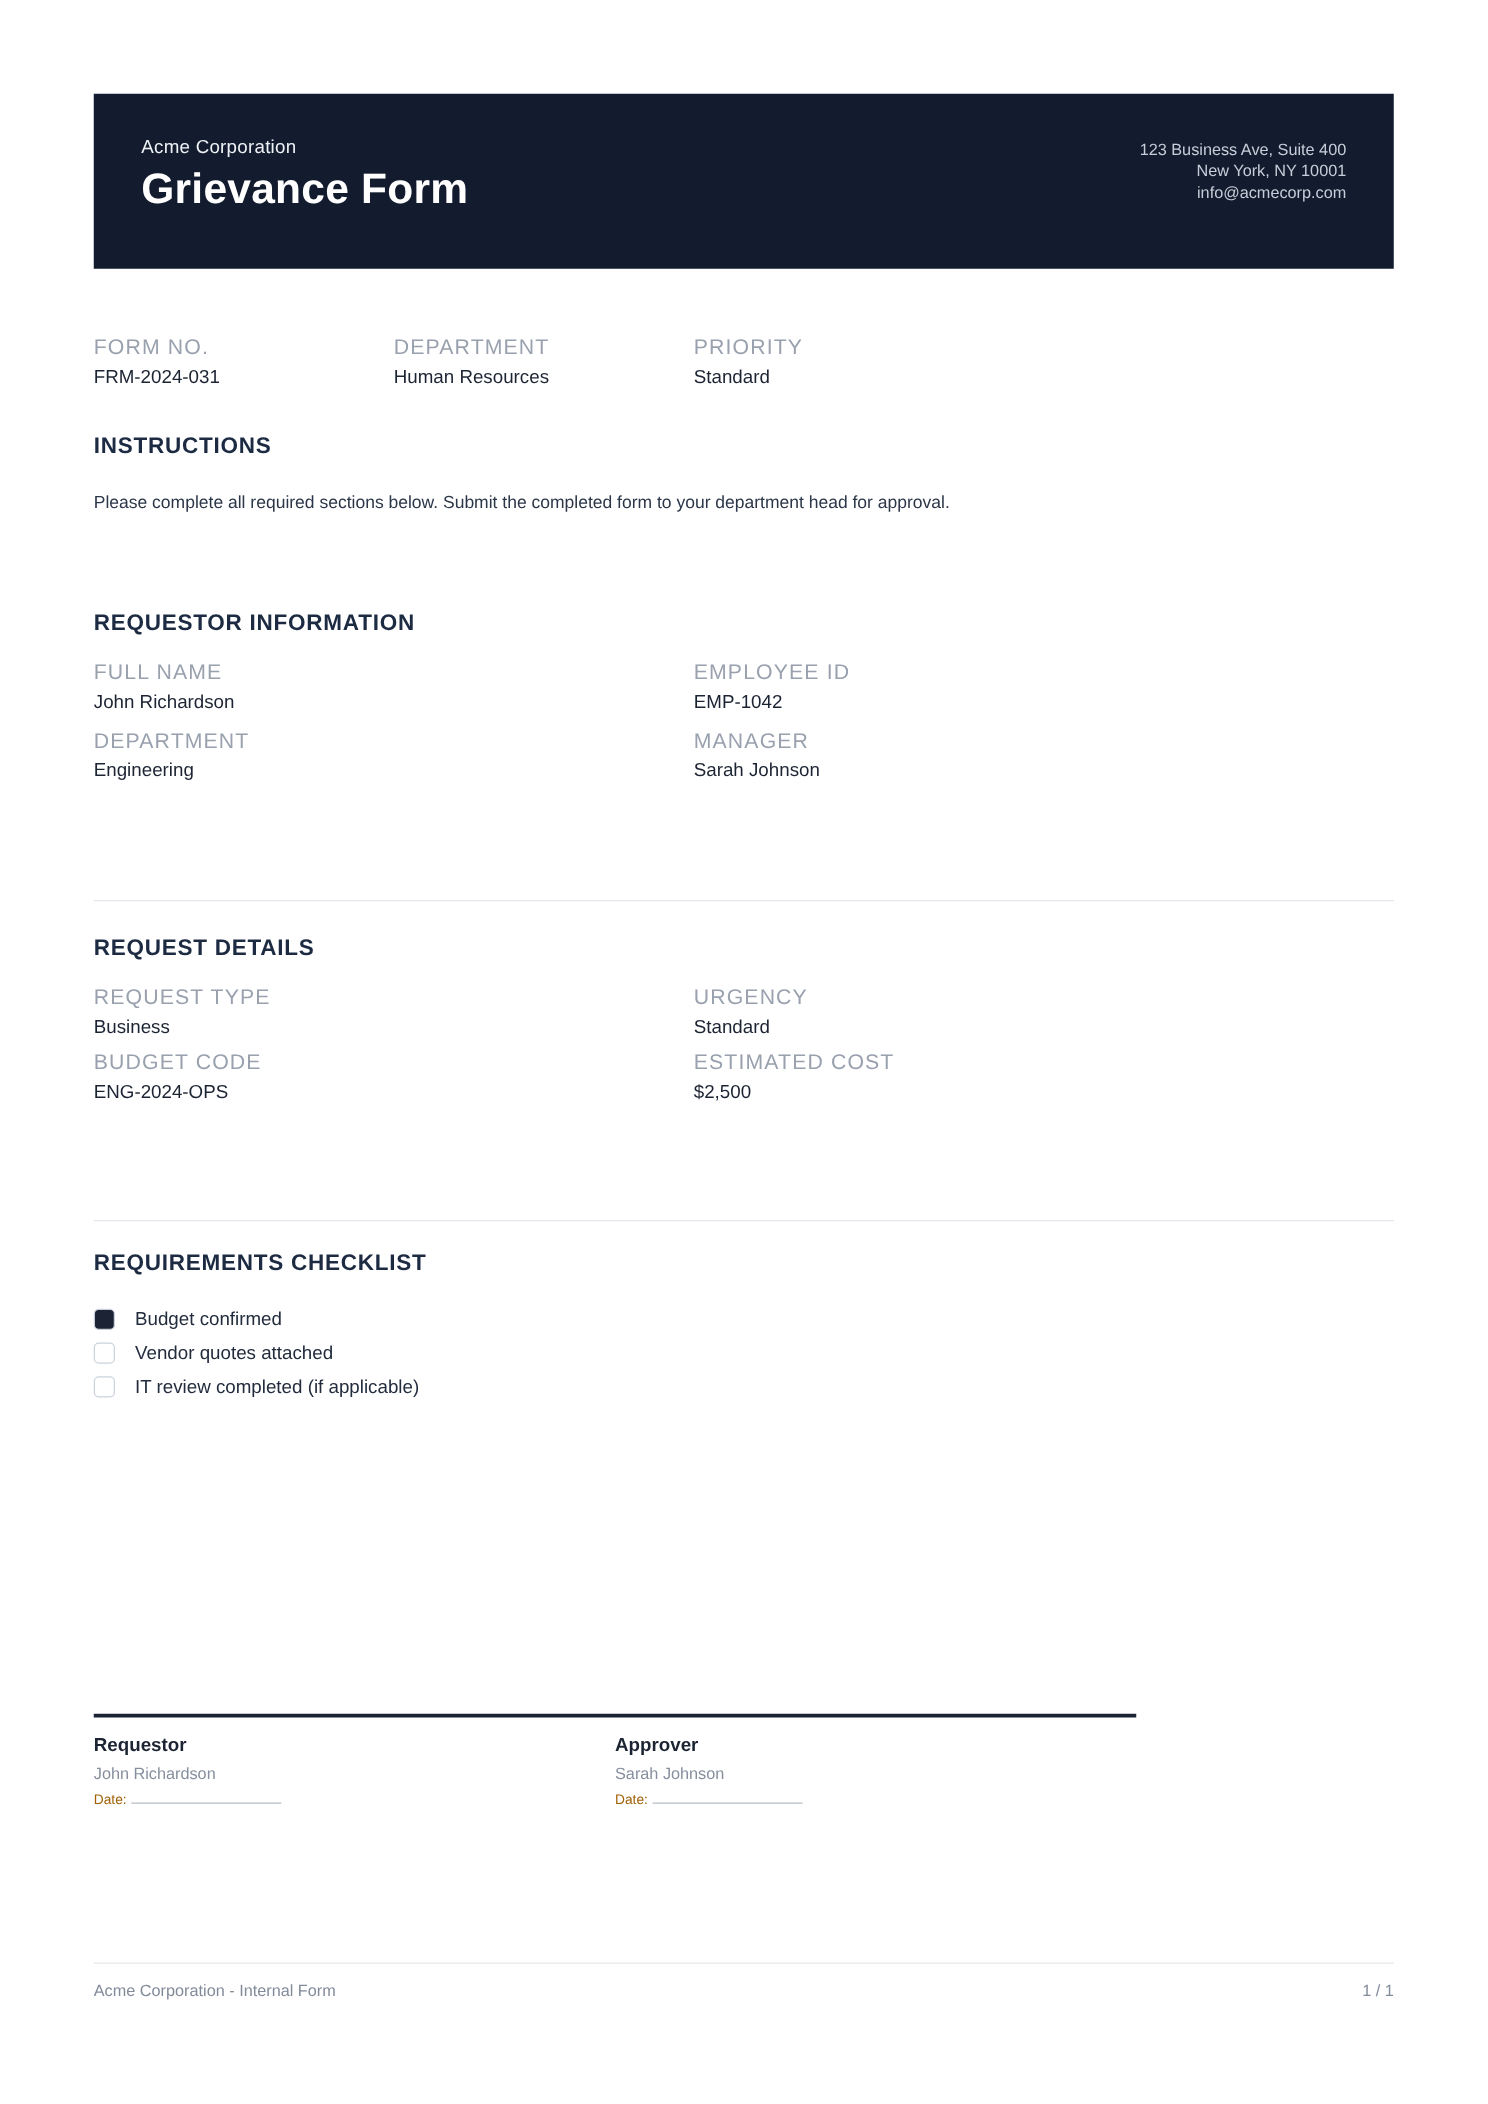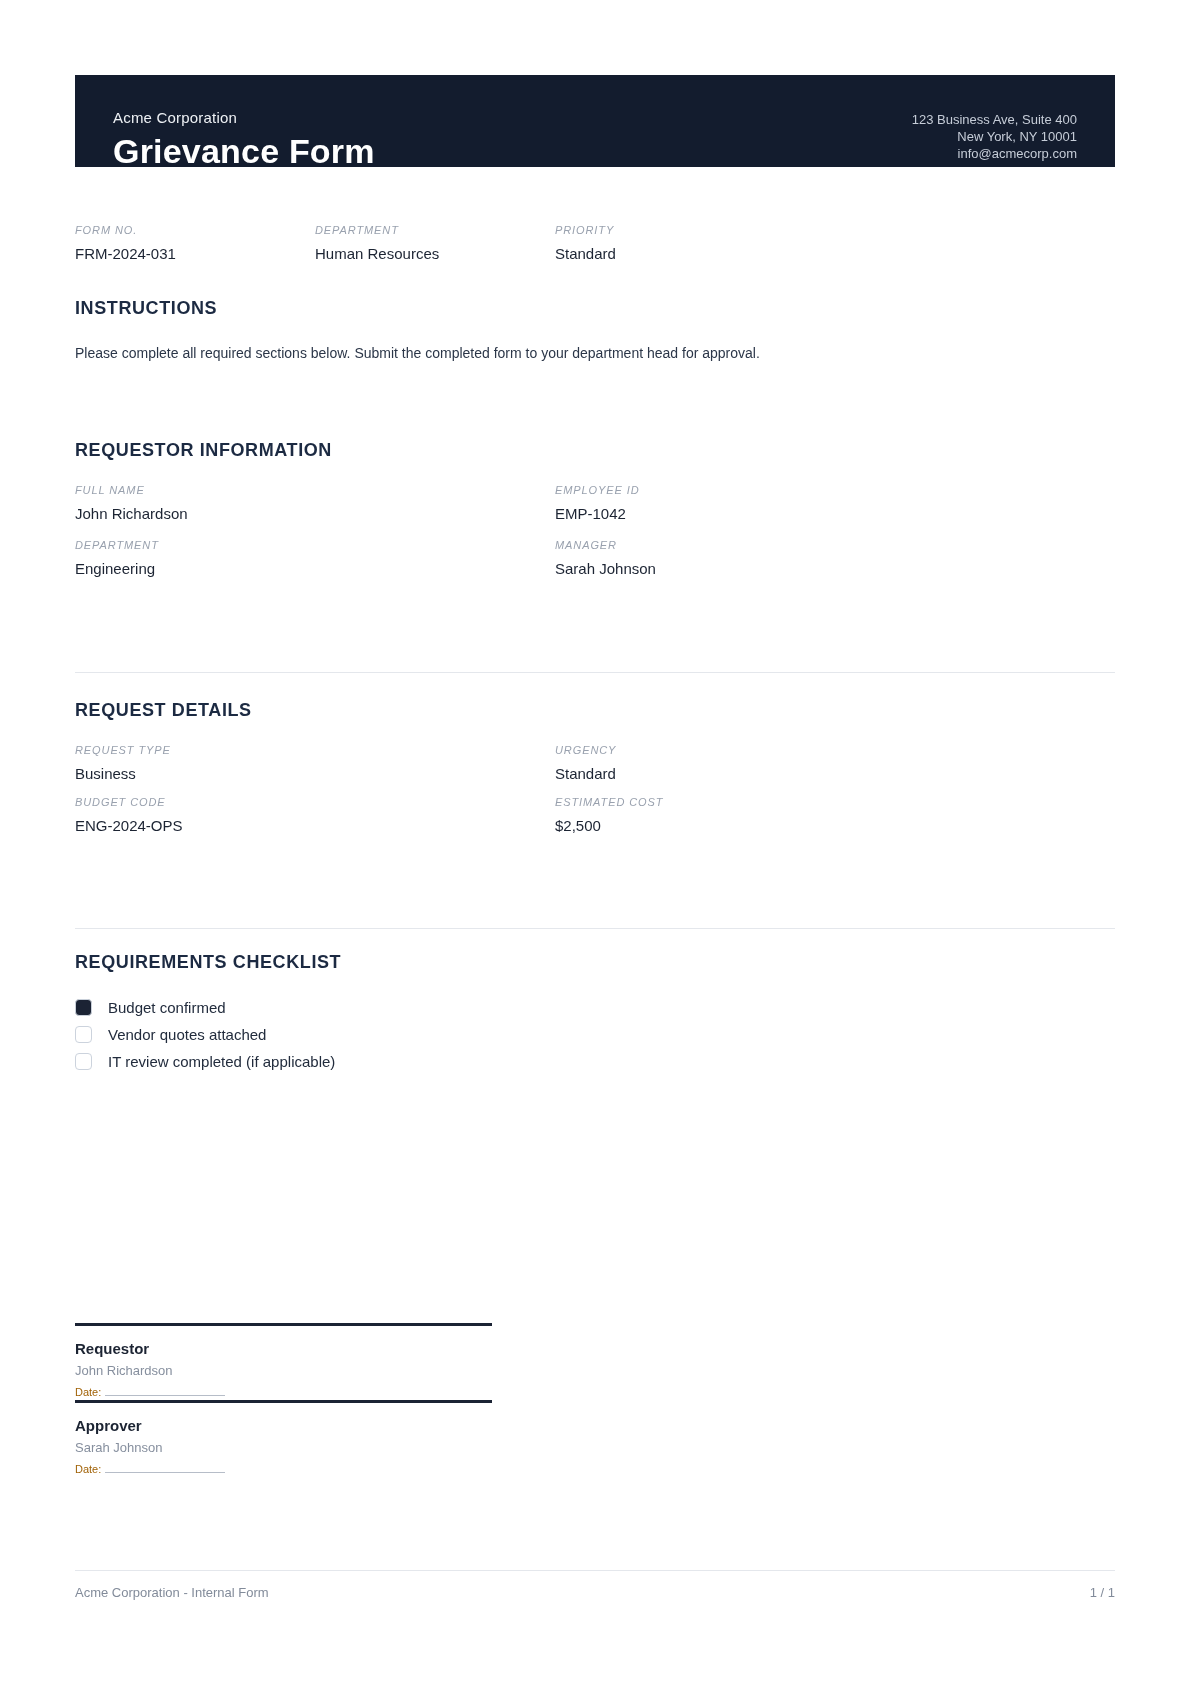--- a/index.html
+++ b/index.html
@@ -6,35 +6,35 @@
   html,body { background:#ffffff; }
   body {
     width:1190px; height:1683px; position:relative; overflow:hidden;
     font-family:"Liberation Sans", sans-serif; color:#1c2433;
   }
   .page { padding:75px 75px 0 75px; }
 
   
   .form-header {
     background:var(--header-bg, #131c2e);
-    height:92px; width:1040px;
+    height:140px; width:1040px;
     display:flex; justify-content:space-between;
     padding:0 38px;
   }
   .header-left { padding-top:34px; }
   .company-name { font-size:15px; color:#eef1f5; letter-spacing:0.2px; }
   .form-title { font-size:34px; font-weight:bold; color:#ffffff; margin-top:6px; letter-spacing:0.2px; }
   .header-right { padding-top:36px; text-align:right; font-size:13px; color:#c6cdd8; line-height:17px; }
 
   
   .meta-row { margin-top:56px; display:grid; grid-template-columns:repeat(4, 240px); }
 
   .field-label {
-    font-size:11px; line-height:14px; letter-spacing:0.9px;
-    color:var(--label-gray, #99a1ae); text-transform:uppercase;font-style:italic;
+    font-size:17px; line-height:14px; letter-spacing:0.9px;
+    color:var(--label-gray, #99a1ae); text-transform:uppercase;
   }
   .field-value { font-size:15px; line-height:18px; color:#1c2433; margin-top:8px; }
 
   .section-heading {
     font-size:18px; line-height:22px; font-weight:bold;
     color:var(--accent, #1c2a42); letter-spacing:0.6px;
   }
 
   .instructions-section { margin-top:34px; }
   .instructions-body { margin-top:24px; font-size:14px; line-height:20px; color:#2b3648; }
@@ -53,21 +53,21 @@
   .checklist { margin-top:26px; list-style:none; }
   .checklist li { display:flex; align-items:center; height:17px; margin-bottom:10px; }
   .checkbox {
     width:17px; height:17px; border-radius:4px; flex:0 0 17px;
     background:#ffffff; border:1.5px solid #ccd3dd;
   }
   .checkbox.checked { background:var(--accent-dark, #1b2334); border:1px solid #c9d0da; }
   .check-label { margin-left:16px; font-size:15px; color:#222c3d; }
 
   
-  .signatures { margin-top:253px; display:flex; justify-content:flex-start; width:1040px;flex-direction:column; }
+  .signatures { margin-top:253px; display:flex; justify-content:flex-start; width:1040px; }
   .sig-block { width:417px; }
   .sig-line { border-top:3px solid var(--accent-dark, #1b2334); width:100%; }
   .sig-role { margin-top:14px; font-size:15px; line-height:18px; font-weight:bold; color:#1c2433; }
   .sig-name { margin-top:5px; font-size:13px; line-height:15px; color:#868f9e; }
   .sig-date { margin-top:7px; font-size:11px; line-height:15px; color:#a16207; }
   .date-line { display:inline-block; width:120px; border-bottom:1.5px solid #b6bdc8; height:10px; margin-left:4px; }
 
   
   .page-footer {
     position:absolute; top:1570px; left:75px; width:1040px;

